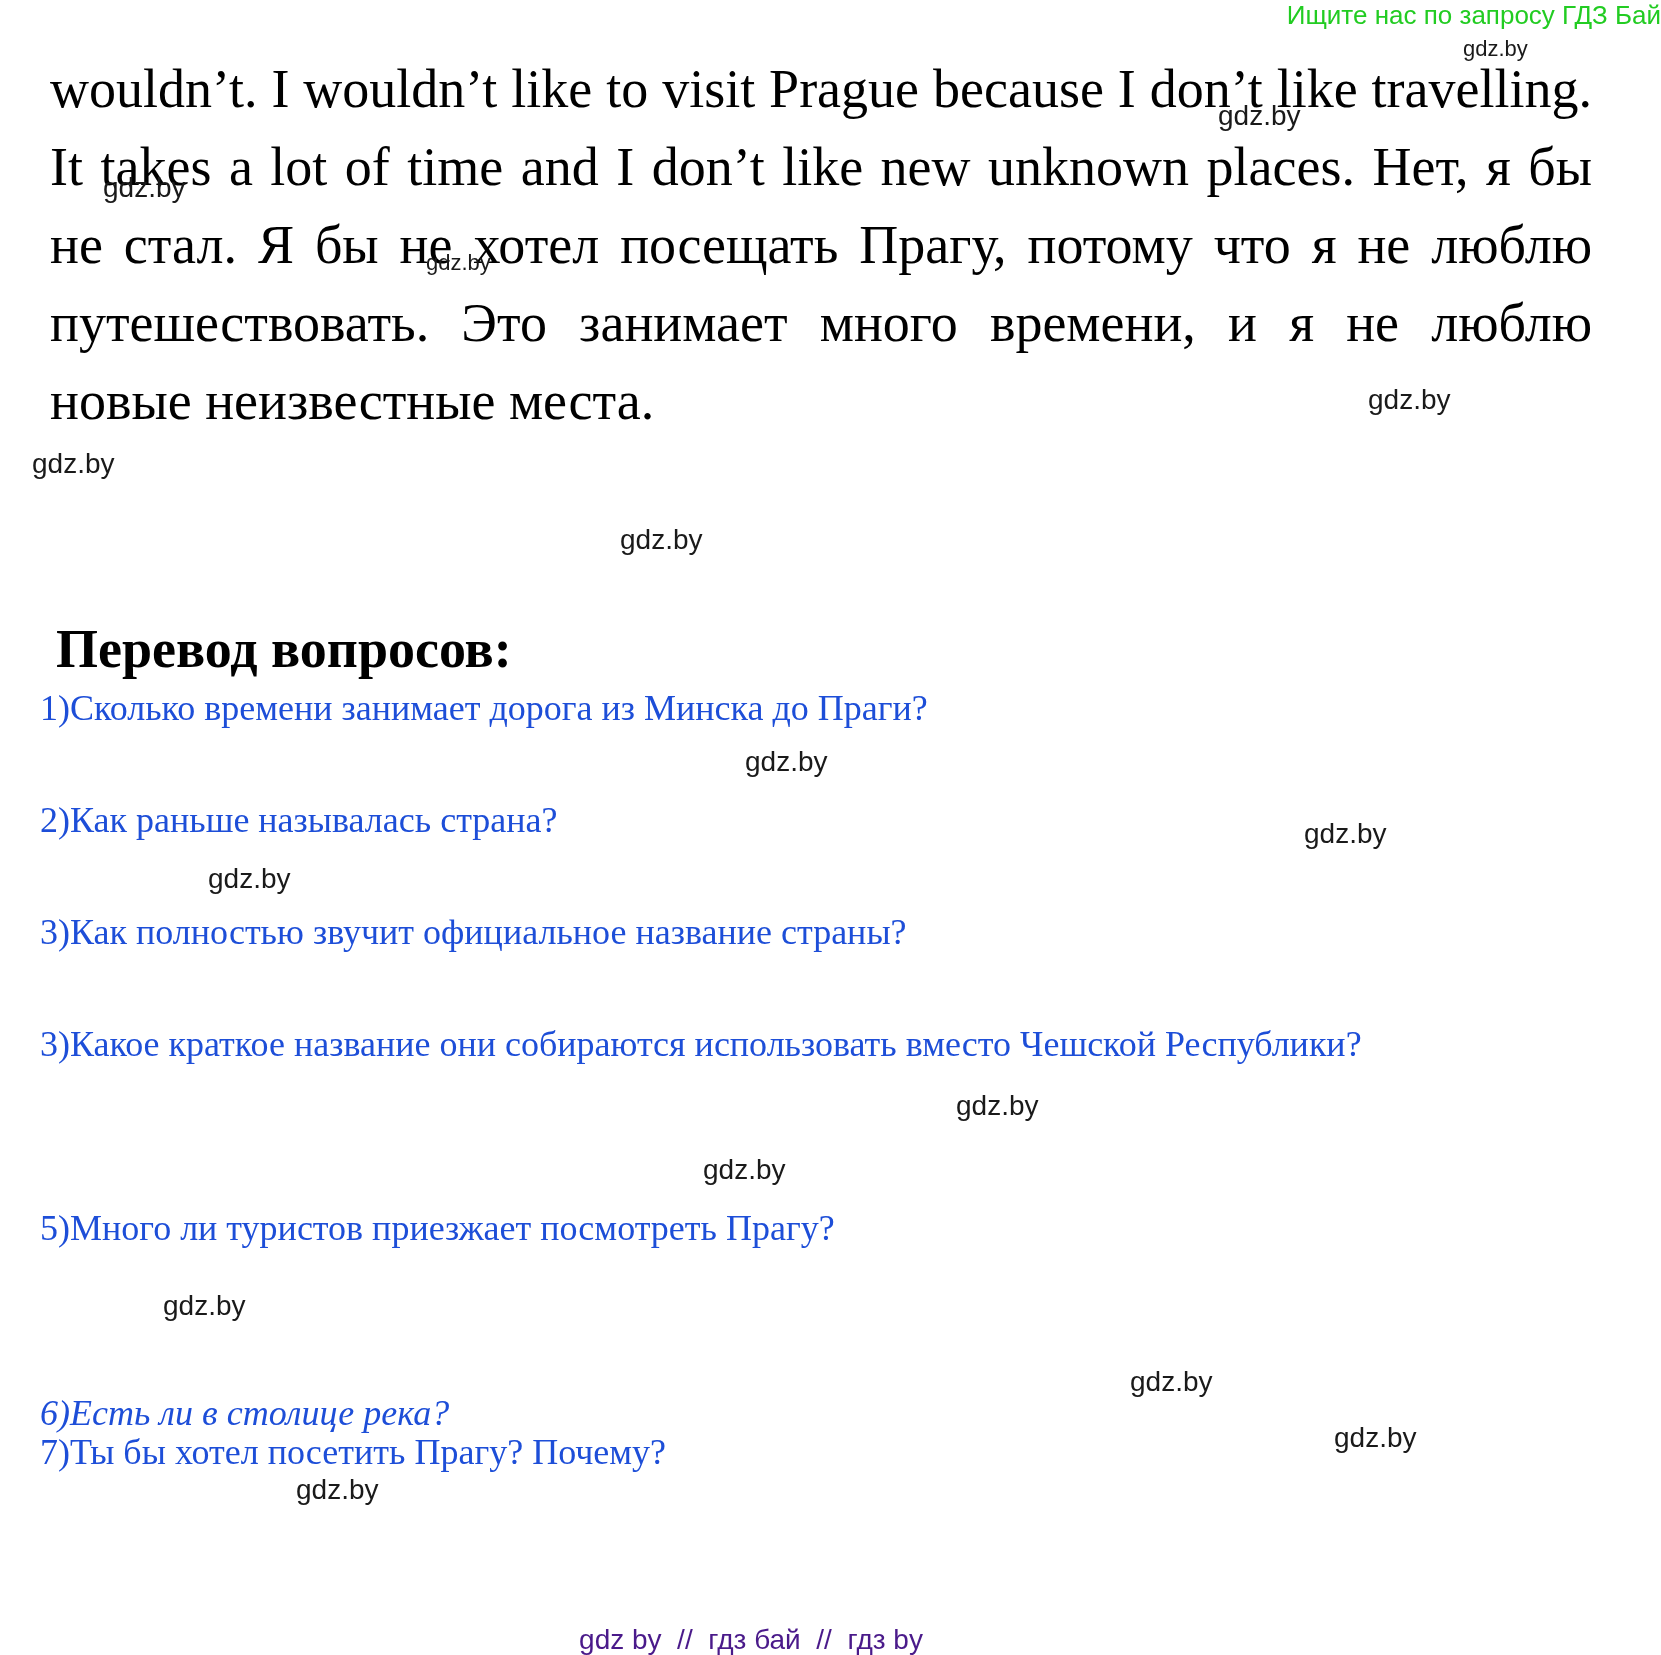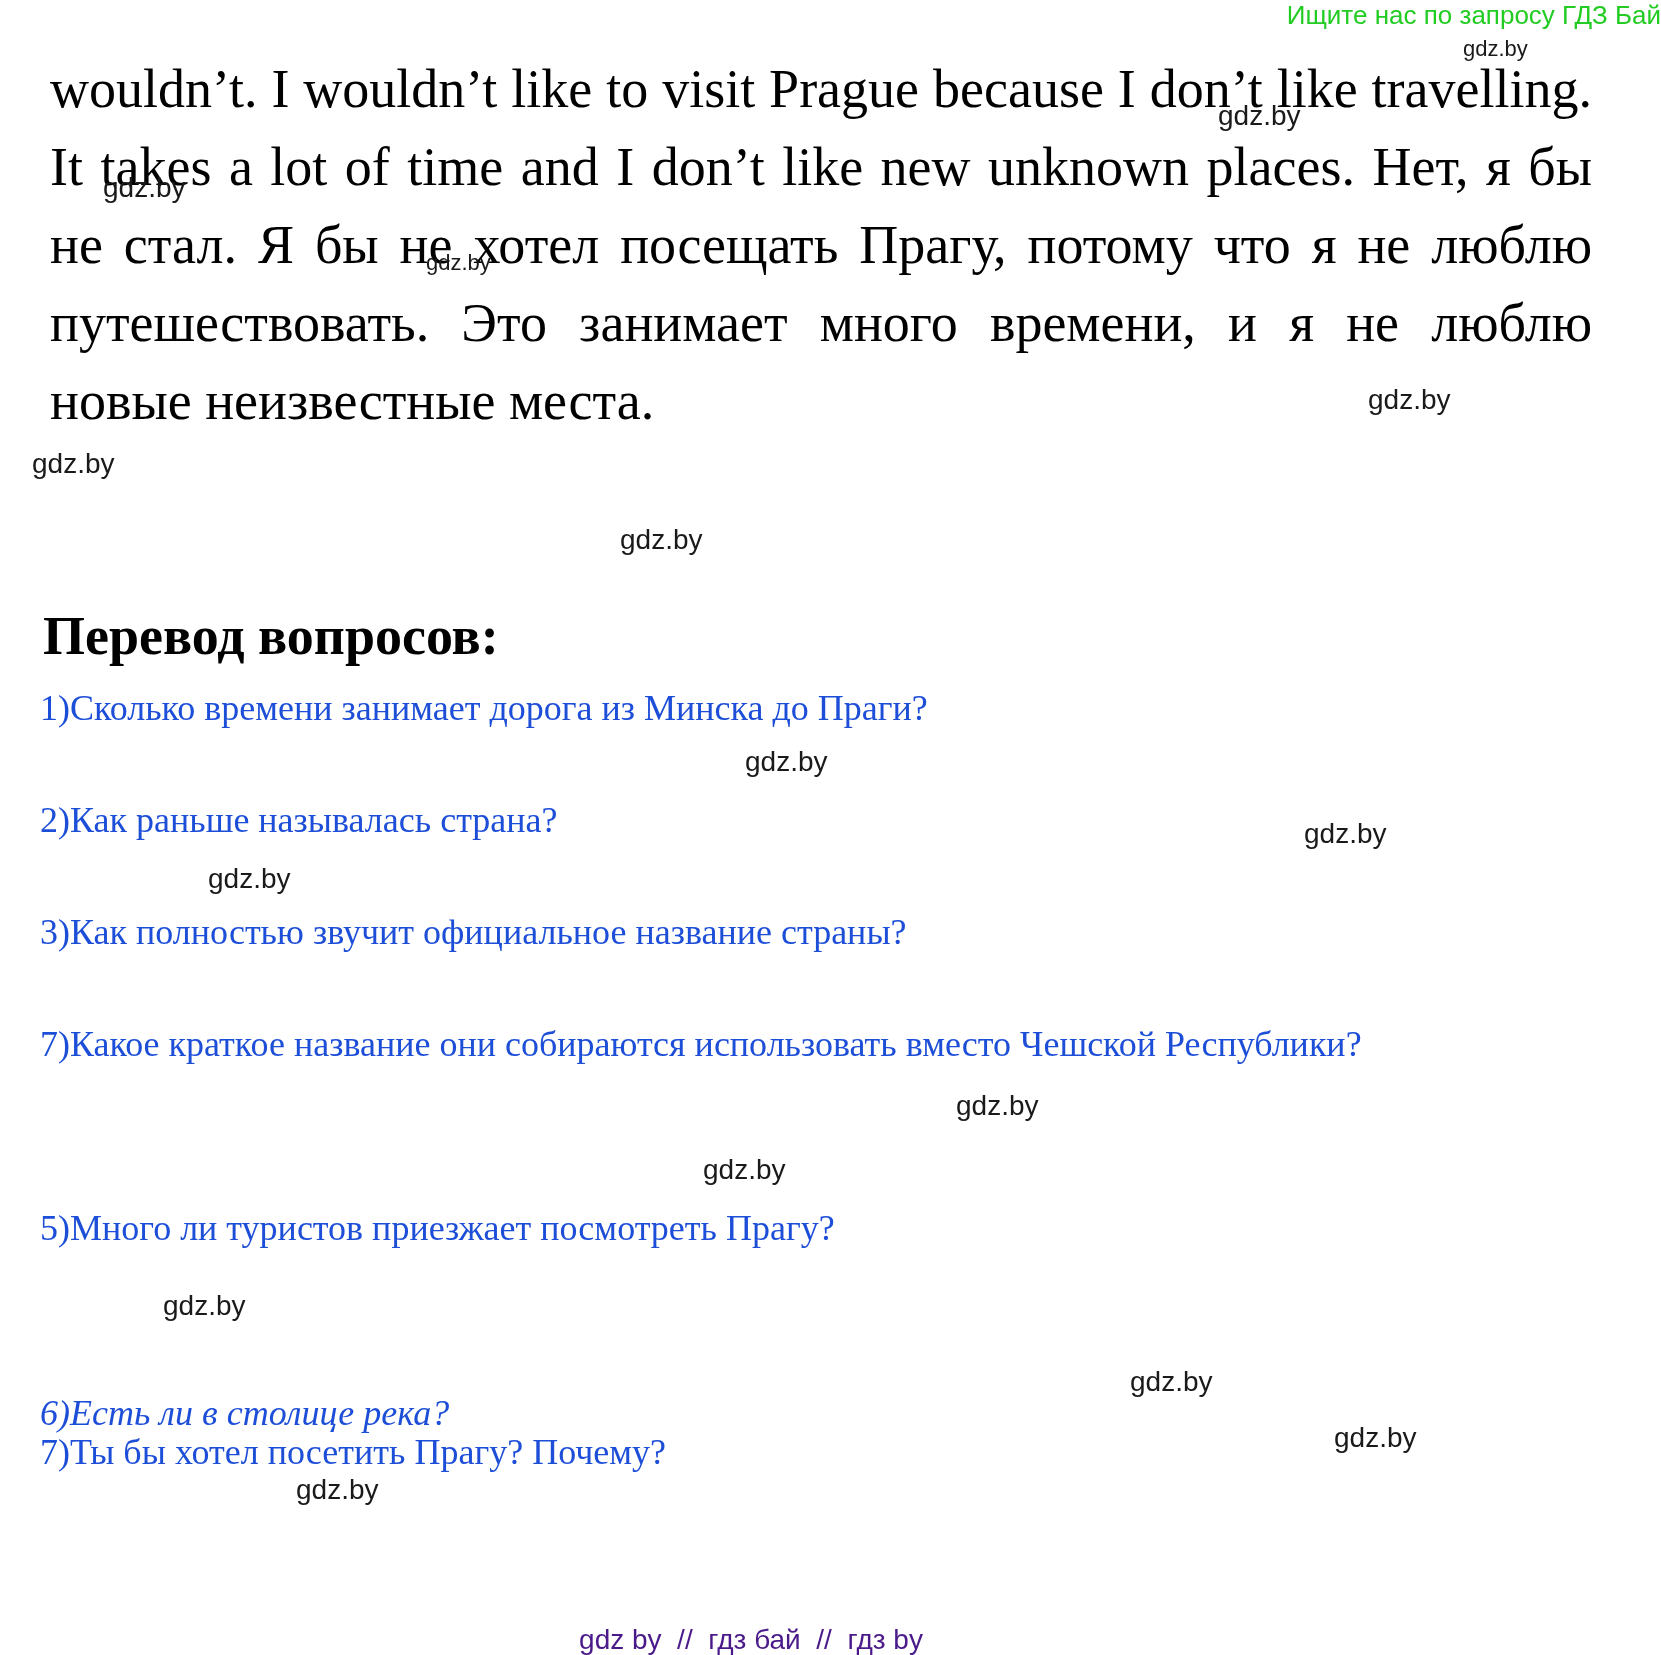--- a/index.html
+++ b/index.html
@@ -40,21 +40,21 @@
       margin: 10px;
     }
     .section-heading {
       position: absolute;
       left: 40px;
       top: 598px;
       font-family: "Liberation Serif", serif;
       font-weight: bold;
       font-size: 54px;
       line-height: 70px;
-      margin: 3px;
+      margin: 16px;
       color: #000;
     }
     .question {
       position: absolute;
       left: 40px;
       width: 1542px;
       font-family: "Liberation Serif", serif;
       font-size: 36px;
       line-height: 76px;
       margin: 0;
@@ -94,21 +94,21 @@
 
 <div class="top-banner">Ищите нас по запросу ГДЗ Бай</div>
 
 <p class="text-block answer-para">wouldn’t. I wouldn’t like to visit Prague because I don’t like travelling. It takes a lot of time and I don’t like new unknown places. Нет, я бы не стал. Я бы не хотел посещать Прагу, потому что я не люблю путешествовать. Это занимает много времени, и я не люблю новые неизвестные места.</p>
 
 <h2 class="section-heading">Перевод вопросов:</h2>
 
 <p class="question" style="top:670px;">1)Сколько времени занимает дорога из Минска до Праги?</p>
 <p class="question" style="top:782px;font-family:Liberation Serif, serif;">2)Как раньше называлась страна?</p>
 <p class="question" style="top:894px;">3)Как полностью звучит официальное название страны?</p>
-<p class="question justify" style="top:1006px;">7)Какое краткое название они собираются использовать вместо Чешской Республики?</p>
+<p class="question justify" style="top:1006px;">3)Какое краткое название они собираются использовать вместо Чешской Республики?</p>
 <p class="question" style="top:1190px;">5)Много ли туристов приезжает посмотреть Прагу?</p>
 <p class="question" style="top:1375px;font-style:italic;">6)Есть ли в столице река?</p>
 <p class="question" style="top:1414px;">7)Ты бы хотел посетить Прагу? Почему?</p>
 
 <span class="watermark small" style="left:1463px; top:36px;">gdz.by</span>
 <span class="watermark" style="left:1218px; top:100px;">gdz.by</span>
 <span class="watermark" style="left:103px; top:172px;">gdz.by</span>
 <span class="watermark small" style="left:426px; top:250px;">gdz.by</span>
 <span class="watermark" style="left:1368px; top:384px;">gdz.by</span>
 <span class="watermark" style="left:32px; top:448px;">gdz.by</span>

